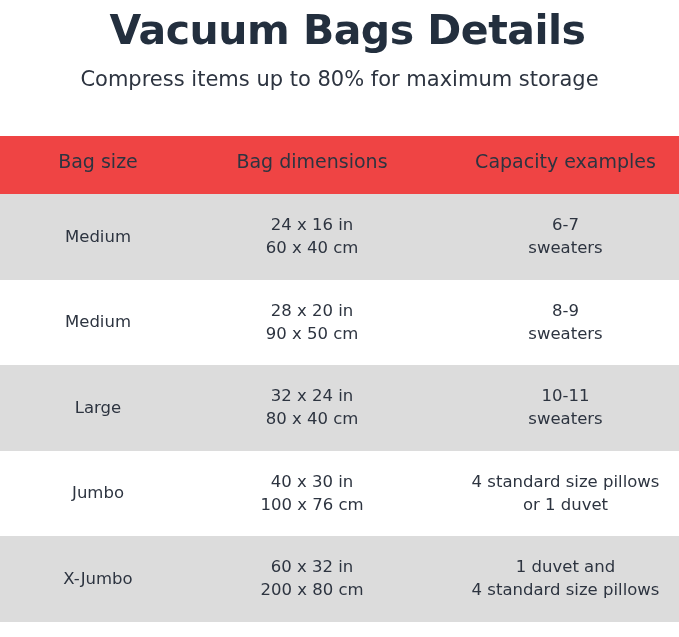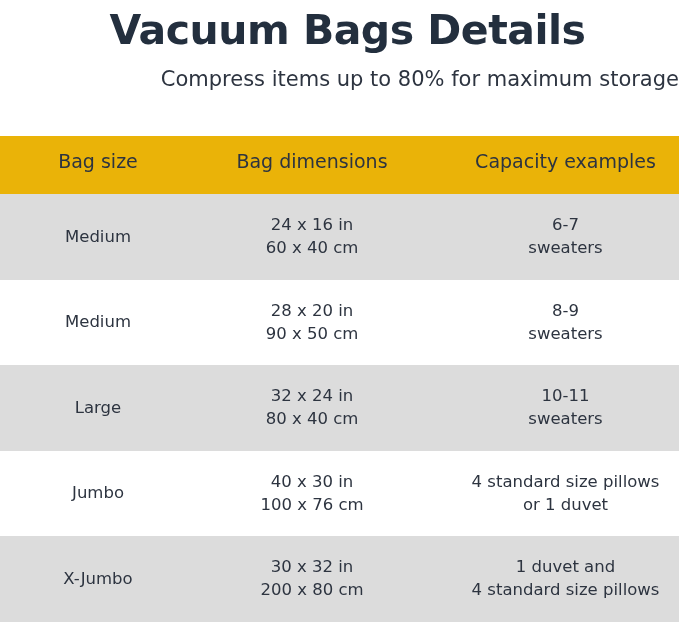--- a/index.html
+++ b/index.html
@@ -24,40 +24,40 @@
     text-align: center;
     font-size: 41px;
     font-weight: bold;
     color: #232f3e;
     letter-spacing: -0.5px;
     margin: 8px 0 0 0;
     line-height: 1.1;
     padding-left: 16px;
   }
   .subtitle {
-    text-align: right;
+    text-align: center;
     font-size: 21px;
     font-weight: 400;
     color: #2d3440;
     margin: 14px 0 0 0;
     line-height: 1.2;
   }
   table {
     width: 679px;
     border-collapse: collapse;
     margin-top: 44px;
     table-layout: fixed;
   }
   th {
     font-size: 19px;
     font-weight: 400;
     color: #2d3440;
     text-align: center;
     padding: 14px 4px 22px 4px;
-    background: #eab308;
+    background: #ef4444;
   }
   th.col-size {
     width: 188px;
   }
   th.col-dim {
     width: 224px;
   }
   th.col-cap {
     width: 267px;
   }
@@ -142,21 +142,21 @@
         </td>
         <td class="cell-lines">
           <span>4 standard size pillows</span>
           <span>or 1 duvet</span>
         </td>
       </tr>
 
       <tr class="shaded">
         <td>X-Jumbo</td>
         <td class="cell-lines">
-          <span>30 x 32 in</span>
+          <span>60 x 32 in</span>
           <span>200 x 80 cm</span>
         </td>
         <td class="cell-lines">
           <span>1 duvet and</span>
           <span>4 standard size pillows</span>
         </td>
       </tr>
 
     </tbody>
   </table>

